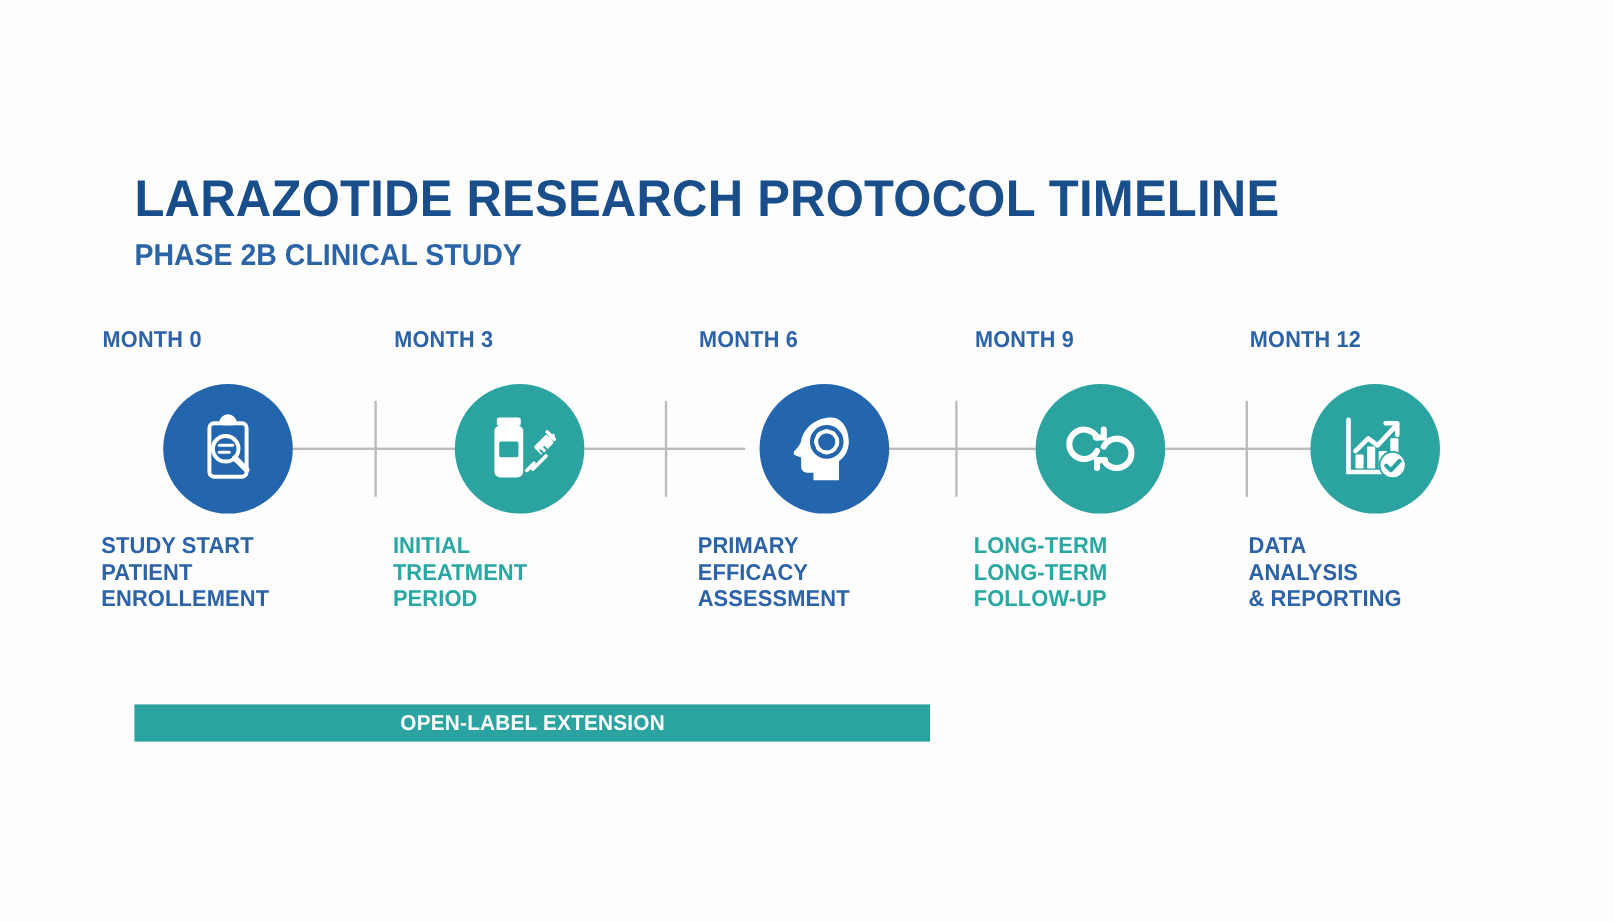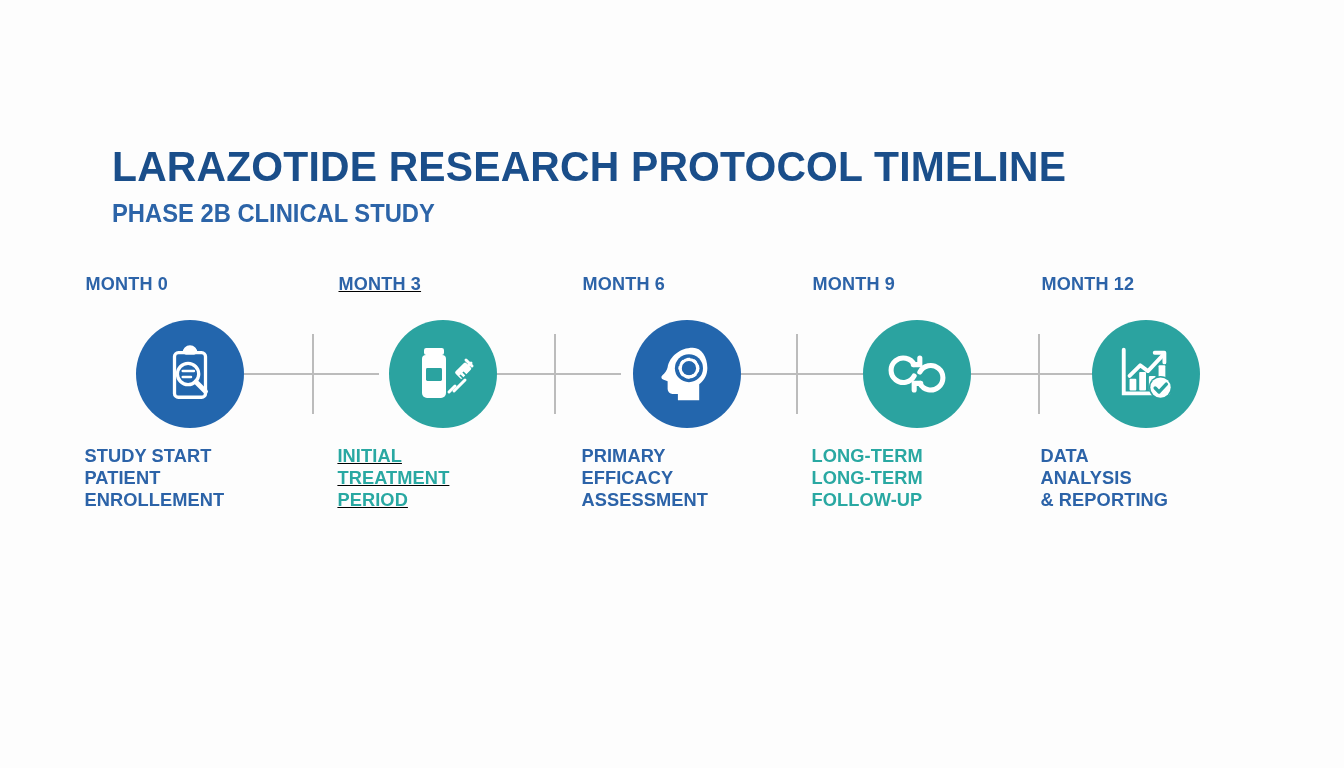--- a/index.html
+++ b/index.html
@@ -149,21 +149,21 @@
       <line x1="38" y1="40" x2="48" y2="50" stroke="#fff" stroke-width="5" stroke-linecap="round"></line>
     </svg>
           </span>
         </div>
         <div class="caption" style="color: rgb(44, 99, 168);">
           <div>STUDY START</div>
           <div>PATIENT</div>
           <div>ENROLLEMENT</div>
         </div>
       </div>
-      <div class="milestone" style="left: 333px; text-decoration: underline;">
+      <div class="milestone" style="left: 323px;">
         <div class="month-label">MONTH 3</div>
         <div class="circle" style="background: rgb(43, 163, 160);">
           <span>
     <svg width="64" height="64" viewBox="0 0 64 64" fill="none">
       <rect x="13" y="6" width="20" height="7" rx="2.2" fill="#fff"></rect>
       <path d="M15 13h16a4 4 0 0 1 4 4v34a5 5 0 0 1-5 5H16a5 5 0 0 1-5-5V17a4 4 0 0 1 4-4z" fill="#fff"></path>
       <rect x="15" y="26" width="16" height="13" rx="1.4" fill="#2ba3a0"></rect>
       <g stroke="#fff" stroke-width="3" stroke-linecap="round">
         <line x1="38" y1="50" x2="44" y2="44"></line>
         <line x1="43" y1="49" x2="54" y2="38"></line>
@@ -252,14 +252,17 @@
           </span>
         </div>
         <div class="caption" style="color: rgb(44, 99, 168);">
           <div>DATA</div>
           <div>ANALYSIS</div>
           <div>&amp; REPORTING</div>
         </div>
       </div>
     </div>
 
+  <div class="phase-bar" id="phase-bar-1" style="background: rgb(43, 163, 160);">
+    <span>OPEN-LABEL EXTENSION</span>
+  </div>
 
 </div>
 
 </body></html>

